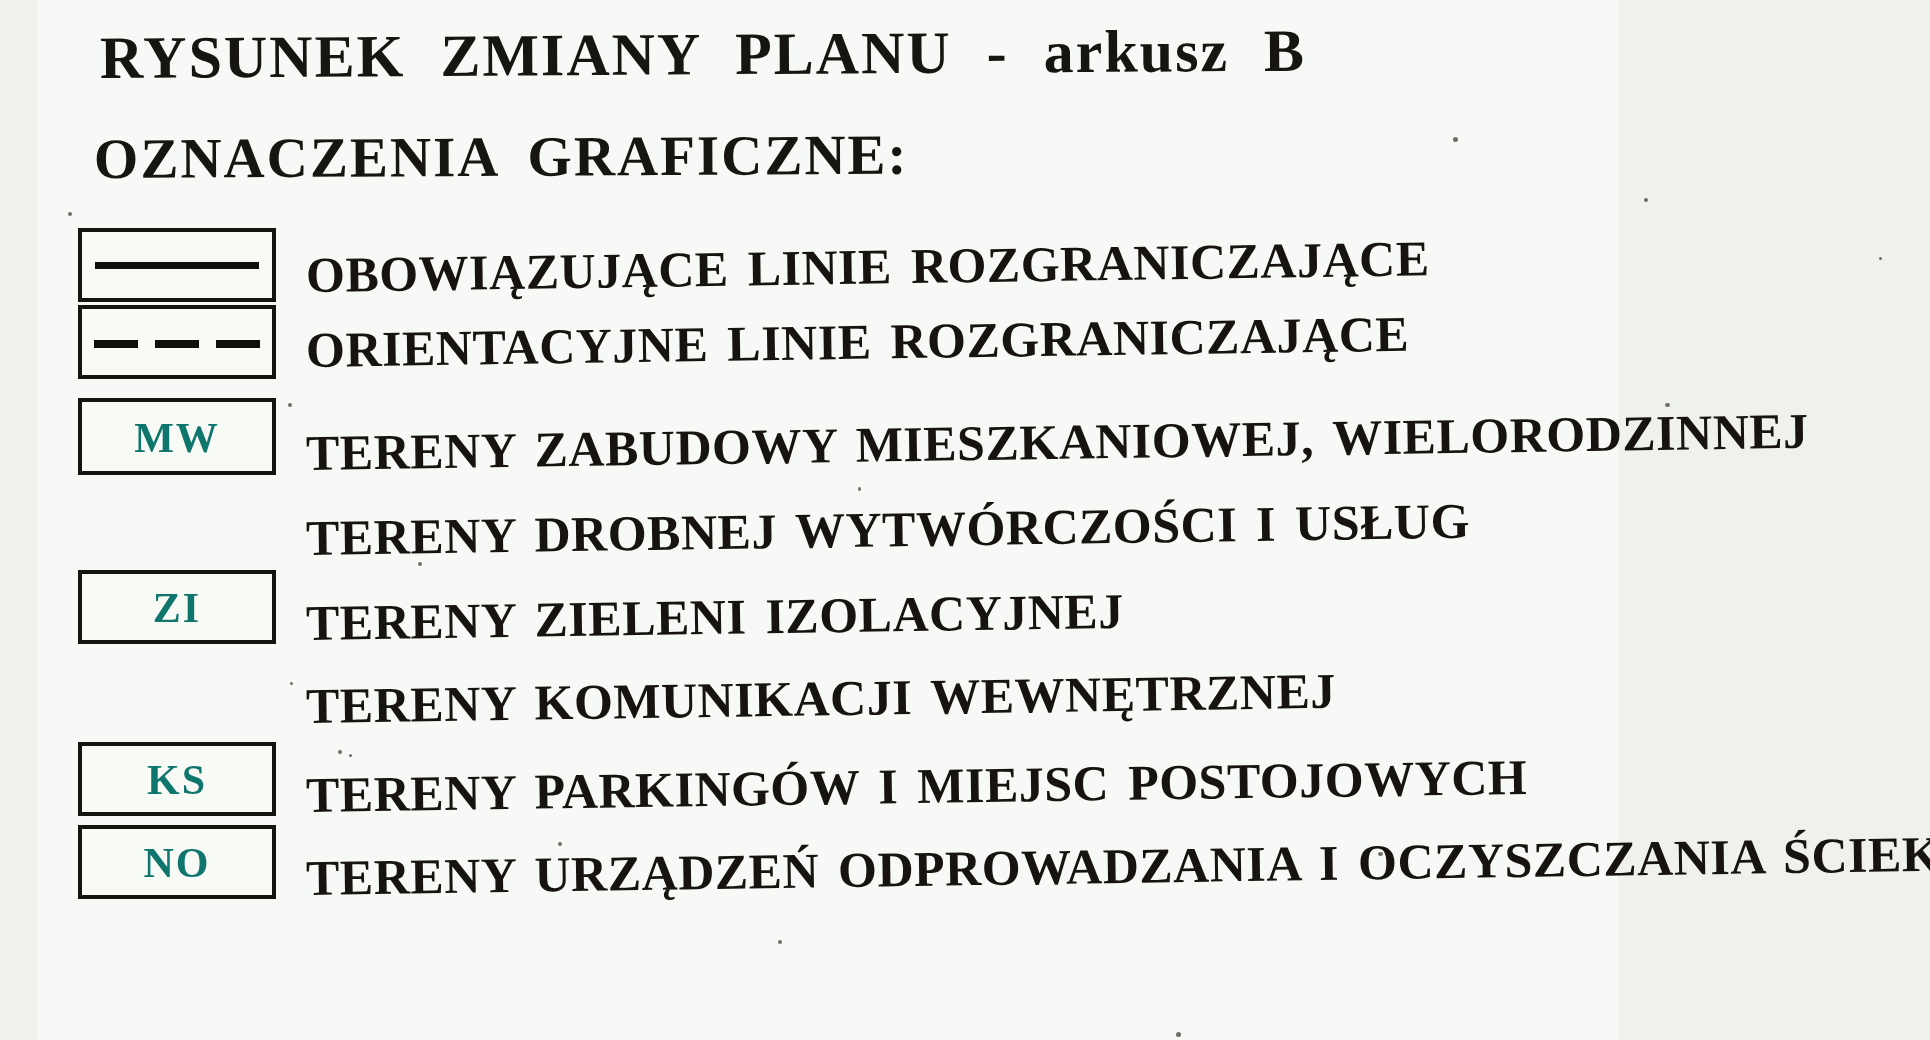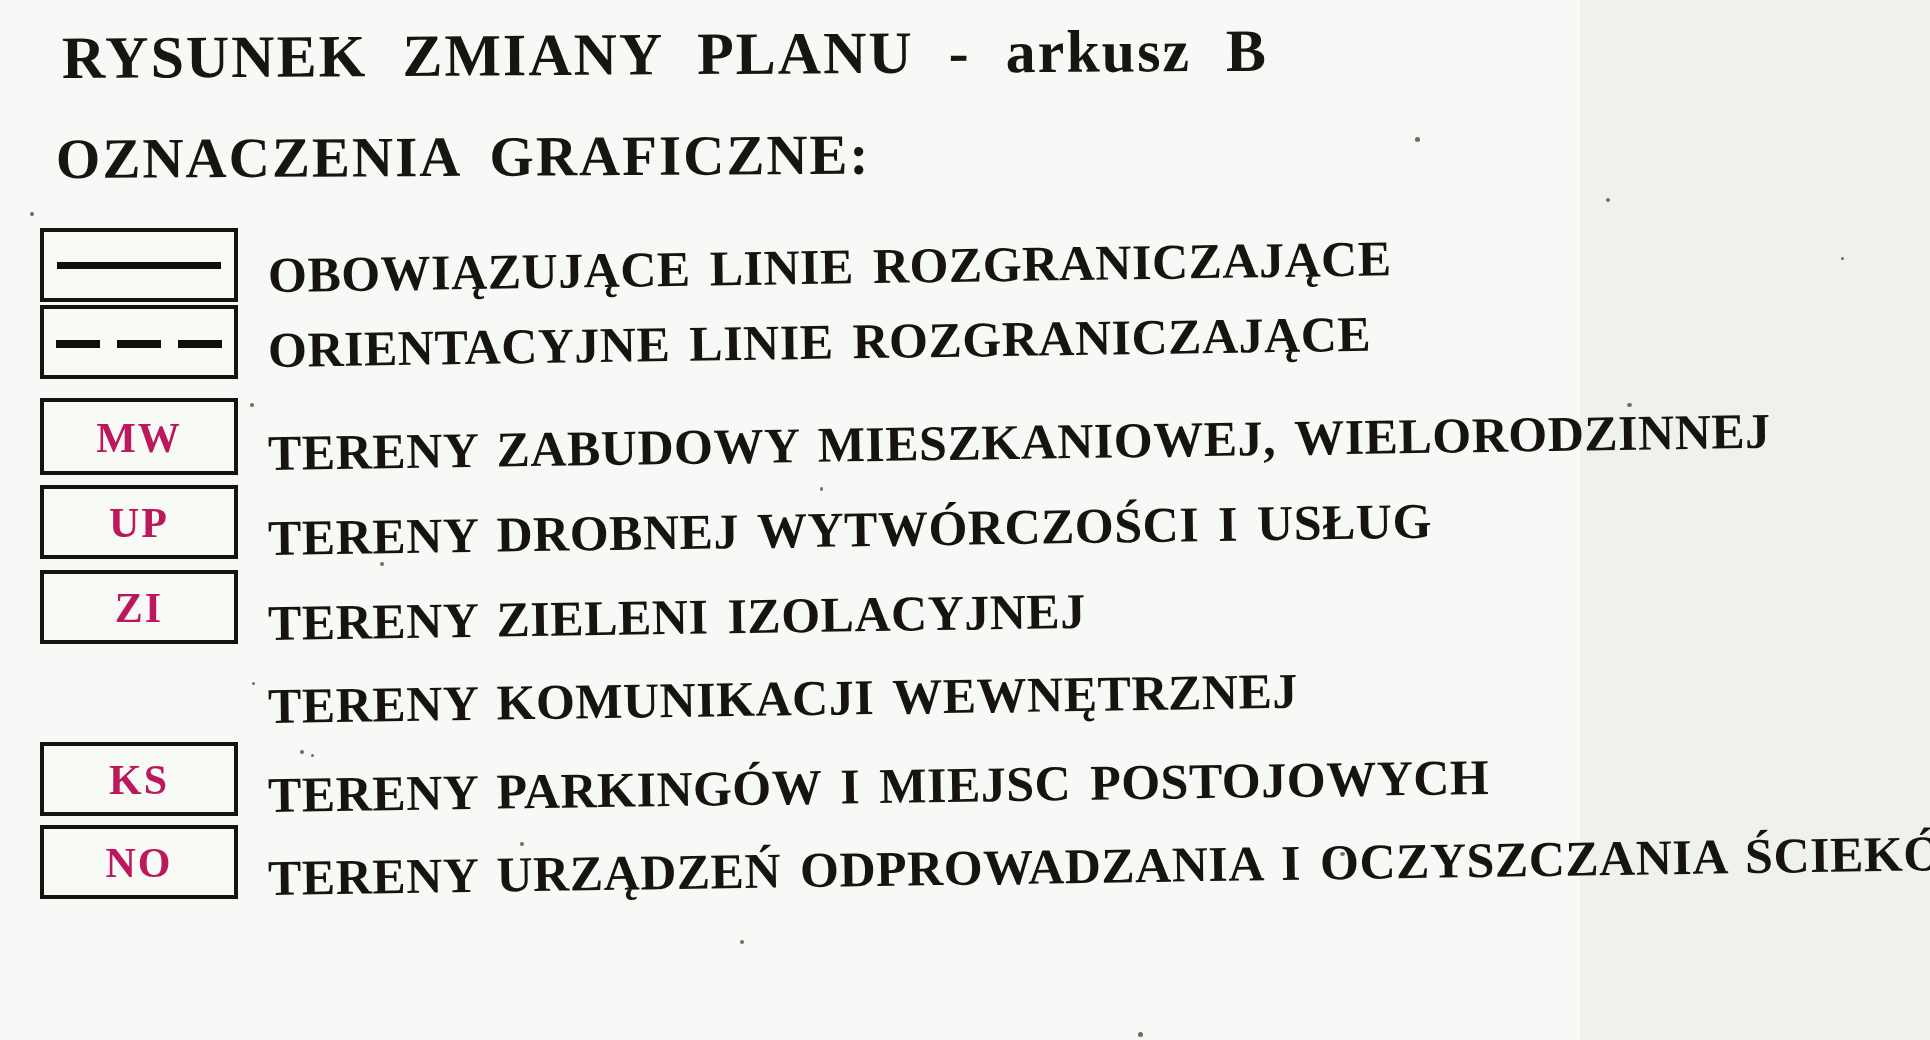--- a/index.html
+++ b/index.html
@@ -7,20 +7,21 @@
     width: 1930px; height: 1040px;
     background: #eef1ec;
     font-family: "Liberation Serif", serif;
     overflow: hidden;
   }
   .page {
     position: relative;
     width: 1580px; height: 1040px;
     background: #f6f9f5;
     color: #171512;
+    margin-left: 38px;
   }
   .doc-title {
     position: absolute;
     left: 62px; top: 24px;
     font-size: 60px; font-weight: bold;
     letter-spacing: 2px; word-spacing: 18px;
     white-space: nowrap;
     transform: rotate(-0.35deg);
     transform-origin: left center;
   }
@@ -84,21 +85,21 @@
     position: absolute; left: 12px; right: 12px; top: 31px; height: 8px;
     display: flex; justify-content: center; gap: 17px;
   }
   .sym-dashed .dash { width: 47px; height: 8px; background: #100f0d; }
 
   
   .sym-code {
     width: 100%; height: 100%;
     display: flex; align-items: center; justify-content: center;
     font-size: 42px; font-weight: bold; letter-spacing: 2px;
-    color: #be185d; padding-top: 2px; box-sizing: border-box;
+    color: #0f766e; padding-top: 2px; box-sizing: border-box;
   }
 
   .row-label {
     position: absolute; left: 268px; top: 16px;
     height: 74px; line-height: 74px;
     font-size: 50px; font-weight: bold;
     letter-spacing: 0.5px; word-spacing: 6px;
     white-space: nowrap; color: #161310;
     transform: rotate(-0.85deg);
     transform-origin: left center;
@@ -143,23 +144,20 @@
     </div>
 
     <div class="legend-row">
       <div class="swatch">
         <div class="sym-code">MW</div>
       </div>
       <div class="row-label">TERENY ZABUDOWY MIESZKANIOWEJ, WIELORODZINNEJ</div>
     </div>
 
     <div class="legend-row">
-      <div class="swatch">
-        <div class="sym-code">UP</div>
-      </div>
       <div class="row-label">TERENY DROBNEJ WYTWÓRCZOŚCI I USŁUG</div>
     </div>
 
     <div class="legend-row">
       <div class="swatch">
         <div class="sym-code">ZI</div>
       </div>
       <div class="row-label">TERENY ZIELENI IZOLACYJNEJ</div>
     </div>
 

